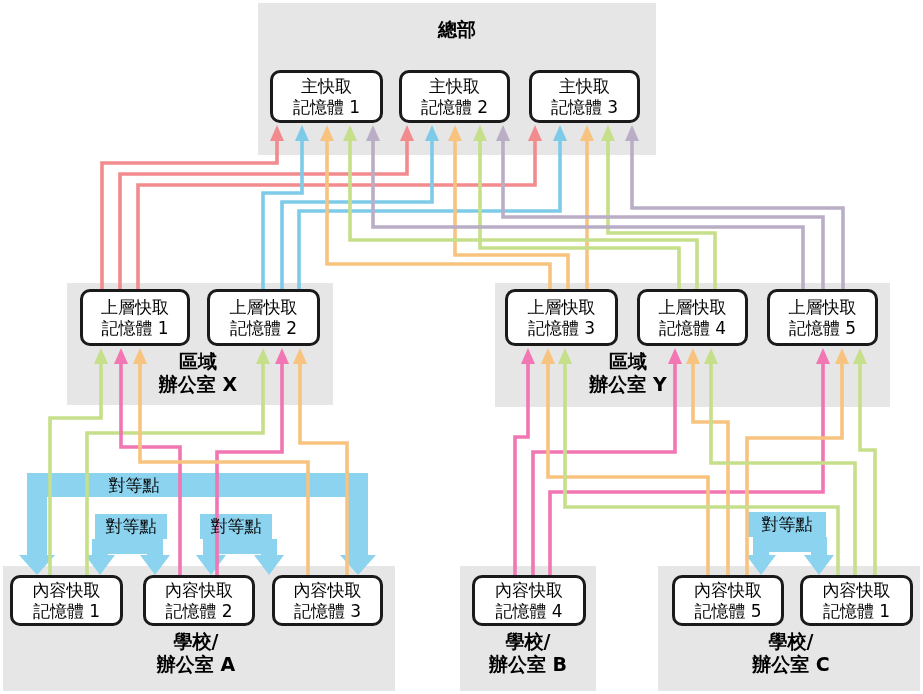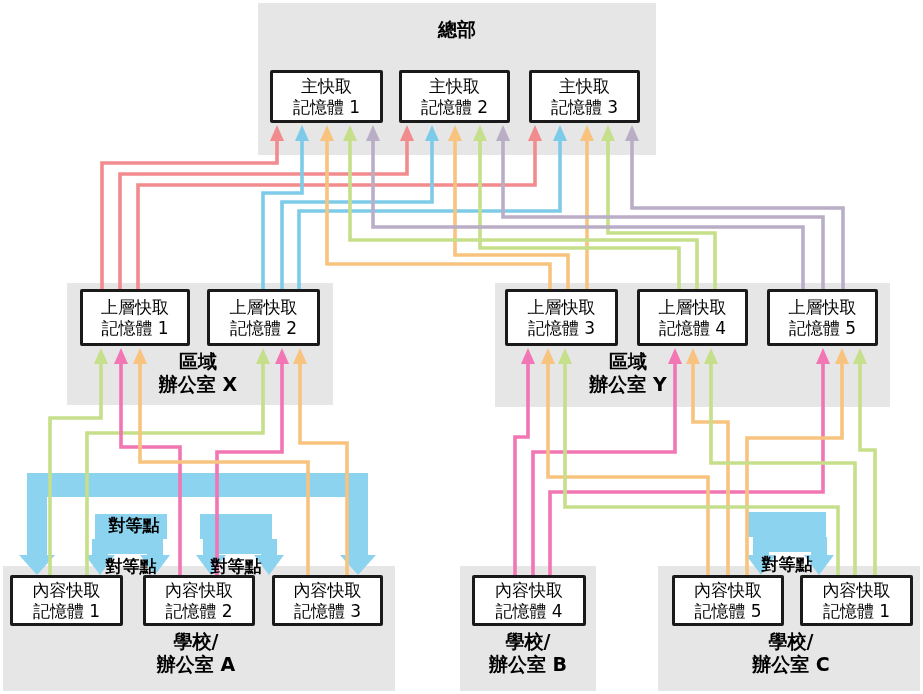--- a/index.html
+++ b/index.html
@@ -4,26 +4,26 @@
 <style>
   html,body { margin:0; padding:0; background:#ffffff; }
   body { font-family:"DejaVu Sans", sans-serif; }
   .canvas { position:relative; width:923px; height:694px; background:#fff; overflow:hidden; }
   .layer { position:absolute; left:0; top:0; width:100%; height:100%; }
   .region { position:absolute; background:#E6E6E7; z-index:1; }
   .region-label { position:absolute; transform:translateX(-50%); text-align:center;
                   font-weight:bold; font-size:19px; line-height:23px; color:#000;
                   white-space:nowrap; z-index:3; }
   svg.edges { position:absolute; left:0; top:0; z-index:2; }
-  .node { position:absolute; background:#fff; border:3.5px solid #1A1A1A; border-radius:2px;
+  .node { position:absolute; background:#fff; border:3.5px solid #1A1A1A; border-radius:10px;
           display:flex; flex-direction:column; align-items:center; justify-content:center;
           font-size:17px; line-height:21px; color:#000; text-align:center; white-space:nowrap;
           z-index:3; box-sizing:border-box; }
   .peer-label { position:absolute; display:flex; align-items:center; justify-content:center;
-                font-weight:bold; font-size:17px; color:#000; z-index:3; white-space:nowrap;margin-top:40px; }
+                font-weight:normal; font-size:17px; color:#000; z-index:3; white-space:nowrap; }
 </style>
 </head>
 <body>
 
 <div class="canvas">
   <div class="layer" id="regions-layer">
       <div class="region" style="left: 258px; top: 3px; width: 398px; height: 152px; background: rgb(230, 230, 231);"></div>
       <div class="region" style="left: 67px; top: 283px; width: 266px; height: 122px; background: rgb(230, 230, 231);"></div>
       <div class="region" style="left: 495px; top: 283px; width: 395px; height: 124px; background: rgb(230, 230, 231);"></div>
       <div class="region" style="left: 3px; top: 566px; width: 392px; height: 125px; background: rgb(230, 230, 231);"></div>

